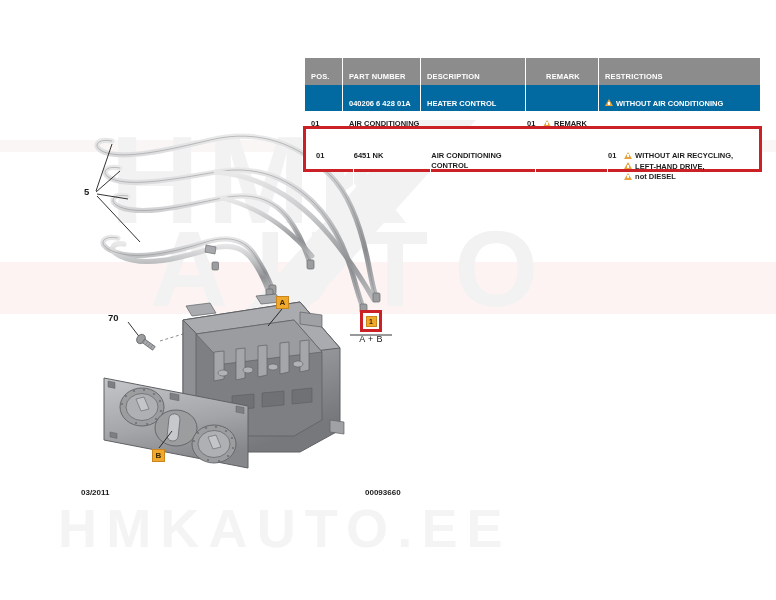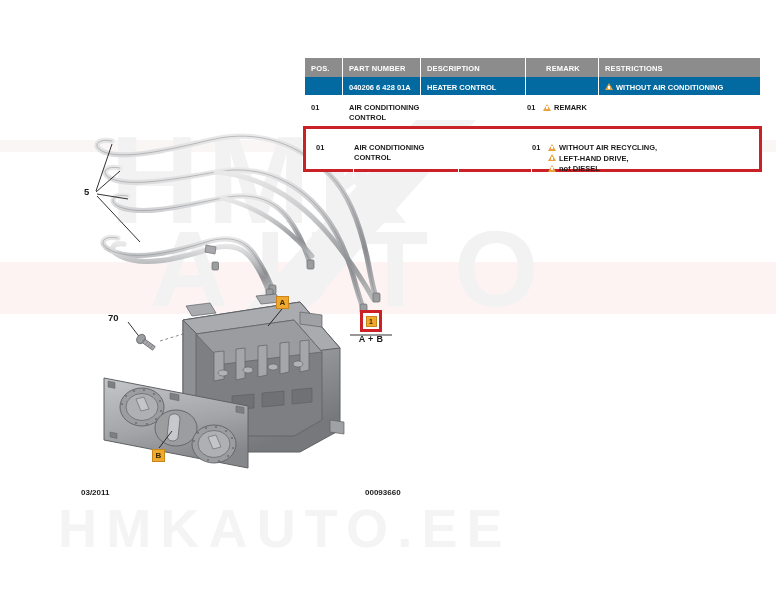--- a/index.html
+++ b/index.html
@@ -100,21 +100,21 @@
     font-weight: bold;
     letter-spacing: 0.02em;
   }
   .tsub .tcell {
     background: #0369a1;
     color: #ffffff;
     font-weight: bold;
   }
   .tcell {
     box-sizing: border-box;
-    padding: 6px 4px 3px 6px;
+    padding: 14px 4px 3px 6px;
     line-height: 1.28;
     border-right: 1.5px solid #ffffff;
     overflow: hidden;
   }
   .c-pos     { width: 38px; }
   .c-part    { width: 78px; }
   .c-desc    { width: 105px; }
   .c-remark  { width: 73px; text-align: center; }
   .c-restr   { width: 161px; border-right: none; }
   .tbody .tcell {
@@ -248,21 +248,21 @@
     box-sizing: border-box;
     font-size: 7px;
     font-weight: bold;
     line-height: 10px;
     text-align: center;
     color: #3a2a00;
   }
   #ab-label {
     margin-top: 2px;
     font-size: 9px;
-    font-weight: bold;
+    font-weight: normal;
     color: #1b1b1b;
     letter-spacing: 0.04em;
   }
 
   
   .footer-txt {
     position: absolute;
     font-size: 8px;
     font-weight: bold;
     color: #1b1b1b;
@@ -519,20 +519,21 @@
           <span class="warn-ico"></span>
           <span class="restr-txt">REMARK</span>
         </div>
       </div>
     </div>
   </div>
 
   <div id="row-highlight">
     <div class="tbody-inner" style="font-size:7.5px; color:#1b1b1b; font-weight:bold; padding:6px 0 0 8px;">
       <div class="tcell c-pos" style="padding-left:0;">01</div>
+      <div class="tcell c-part" style="padding-left:0;">6451 NK</div>
       <div class="tcell c-desc" style="padding-left:0;">
         <div>AIR CONDITIONING</div>
         <div>CONTROL</div>
       </div>
       <div class="tcell c-remark" style="padding-left:0;"></div>
       <div class="tcell c-restr" style="padding-left:0;">
         <div class="restr-line">
           <span class="restr-num">01</span>
           <span class="warn-ico"></span>
           <span class="restr-txt">WITHOUT AIR RECYCLING,</span>

